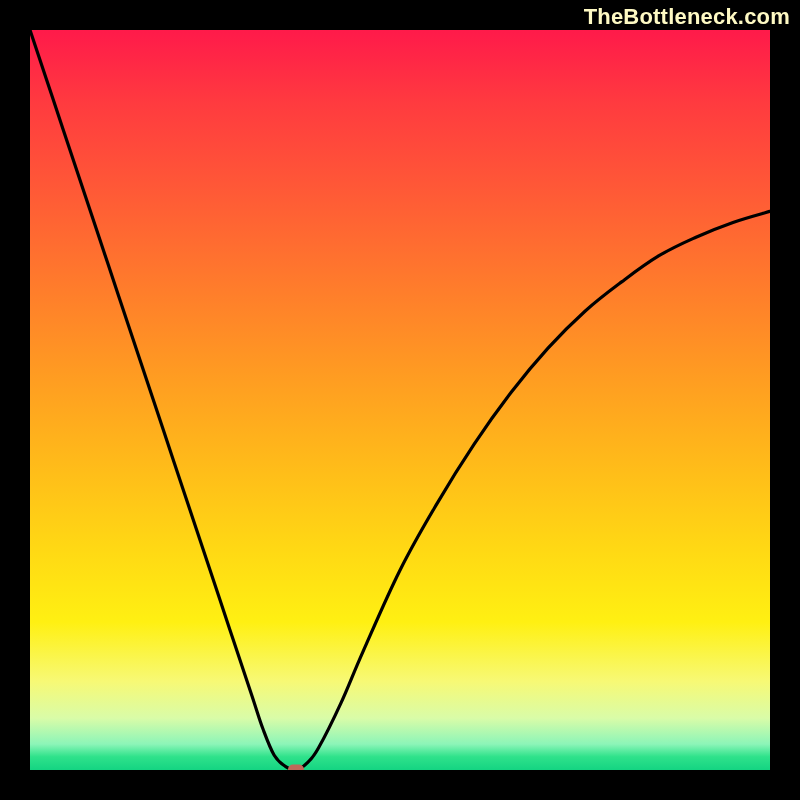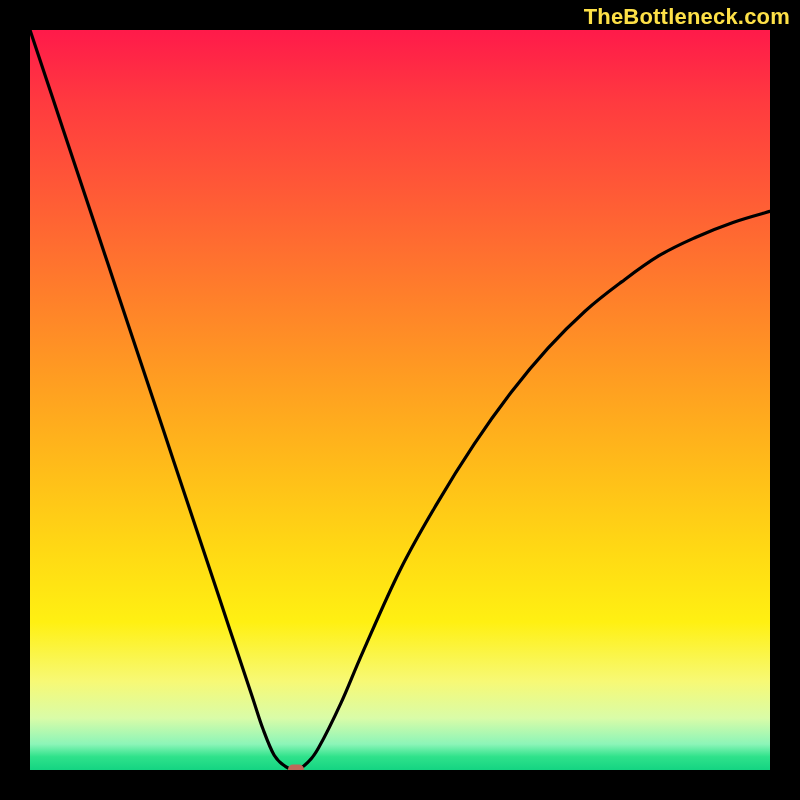--- a/index.html
+++ b/index.html
@@ -13,21 +13,21 @@
   .frame {
     position: relative;
     width: 800px;
     height: 800px;
     background: #000;
   }
   .watermark {
     position: absolute;
     top: 4px;
     right: 10px;
-    color: #fde047;
+    color: #fef9c3;
     font-size: 22px;
     font-weight: 600;
     letter-spacing: 0.2px;
     user-select: none;
   }
   .plot-area {
     position: absolute;
     left: 30px;
     top: 30px;
     width: 740px;

